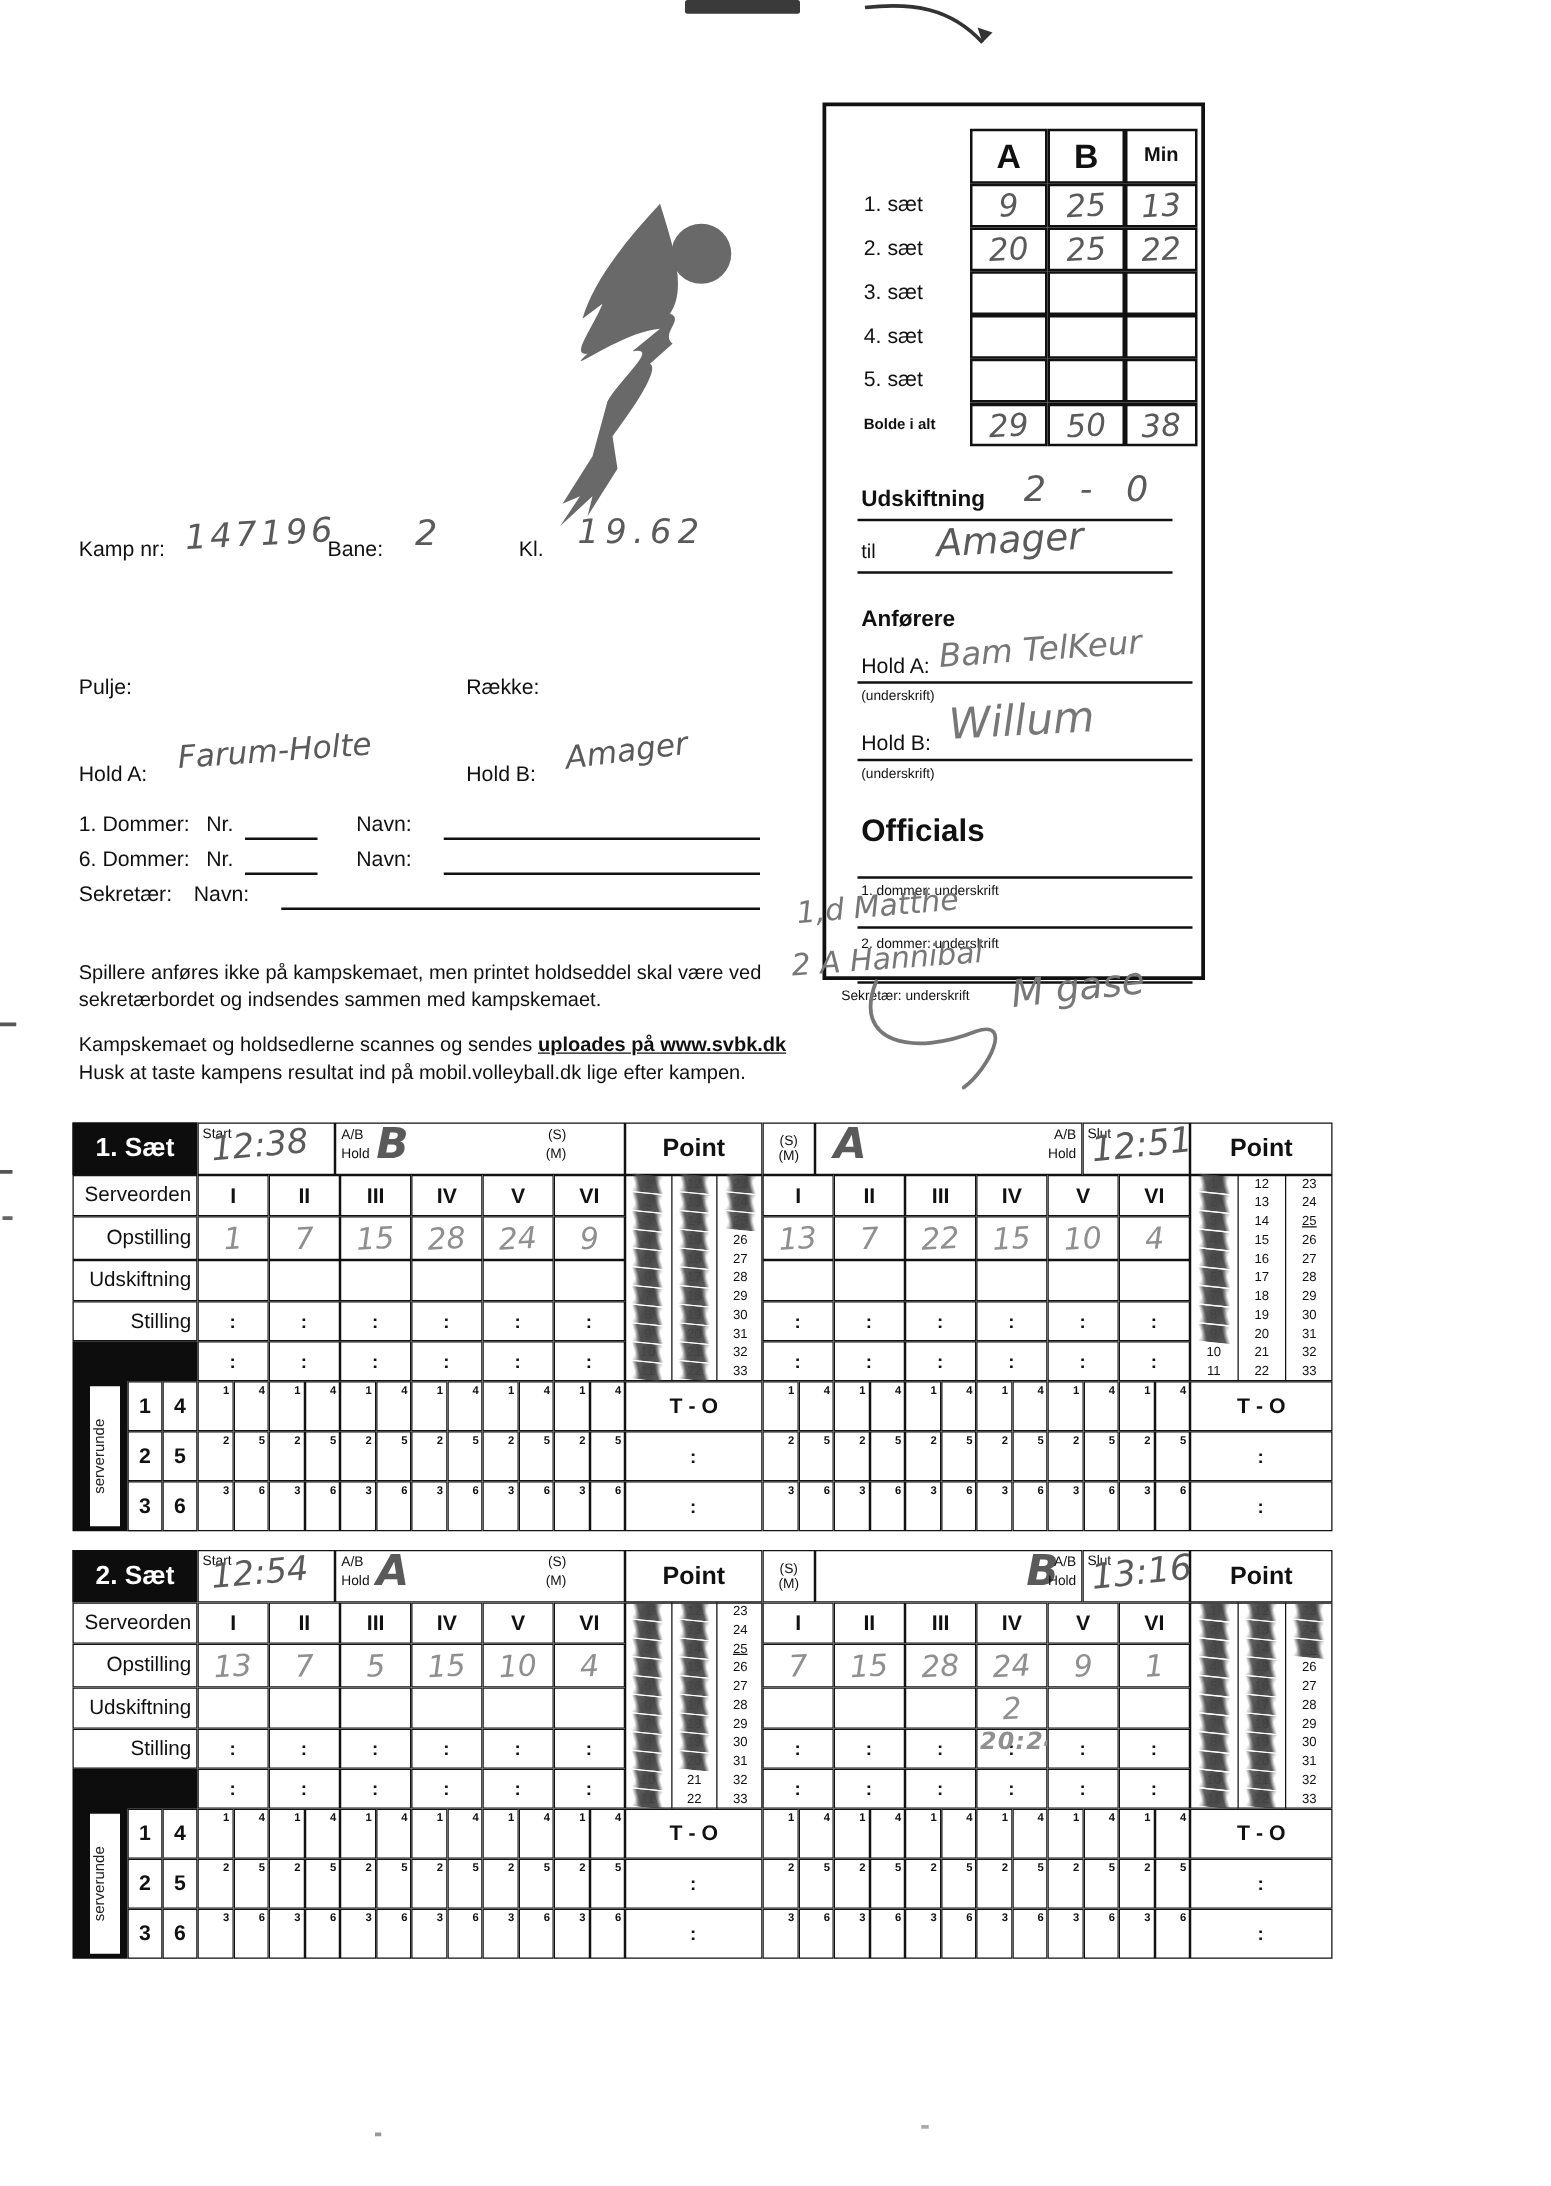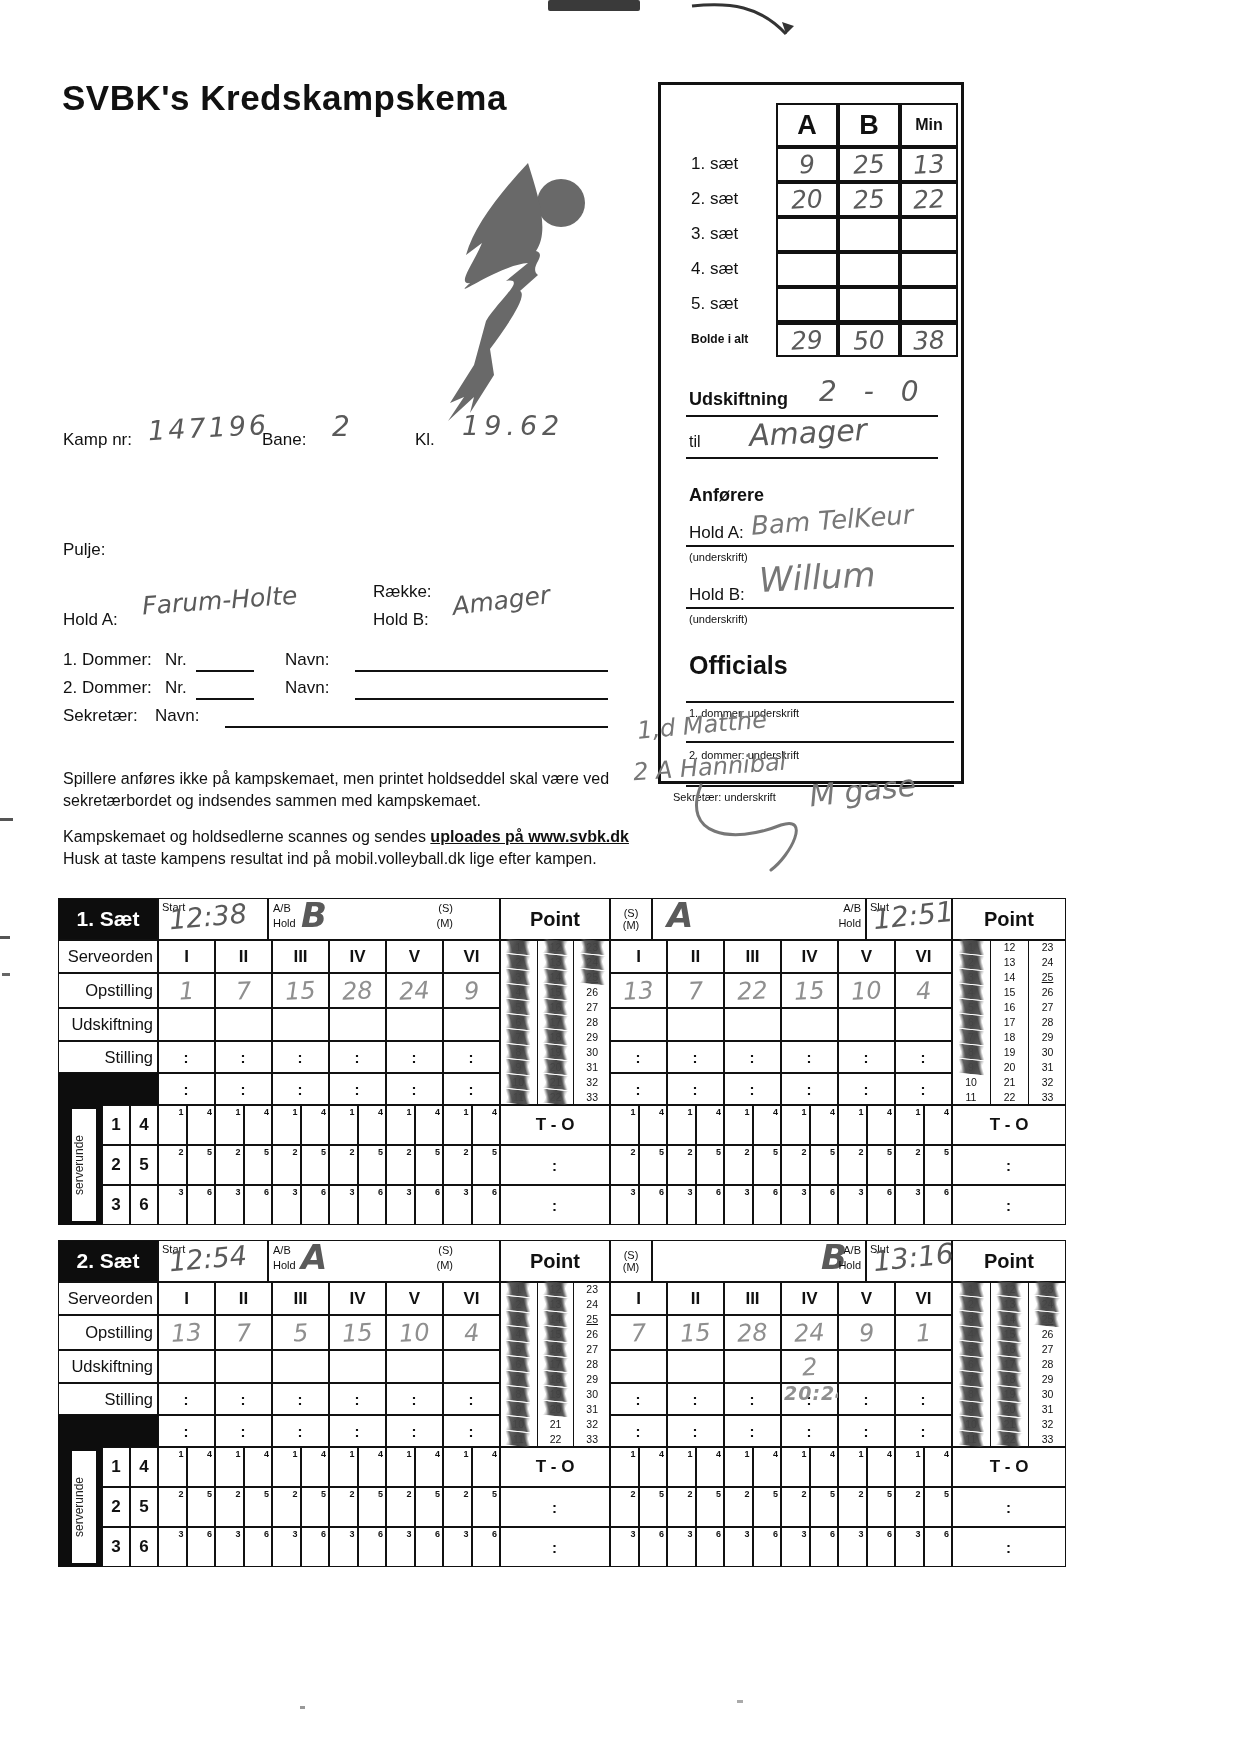--- a/index.html
+++ b/index.html
@@ -51,52 +51,51 @@
 
   <div class="abs" style="left:548px;top:0;width:92px;height:11px;background:#3a3a3a;border-radius:2px;"></div>
   <svg class="abs" style="left:690px;top:0;width:120px;height:52px;" viewBox="0 0 120 52">
     <path d="M2 6 C 40 2, 70 6, 96 34" stroke="#333" stroke-width="3" fill="none"></path>
     <path d="M96 34 l-4 -12 l12 4 z" fill="#333"></path>
   </svg>
   <div class="abs" style="left:0;top:818px;width:13px;height:3px;background:#555;"></div>
   <div class="abs" style="left:0;top:936px;width:10px;height:3px;background:#555;"></div>
   <div class="abs" style="left:2px;top:973px;width:8px;height:3px;background:#666;"></div>
 
-  <div class="abs title" style="left:62px;top:78px;">SVBK's Kredskampskema</div>
   <svg class="abs" style="left:378px;top:135px;width:220px;height:300px;" viewBox="0 0 220 300">
     <circle cx="183" cy="68" r="24" fill="#696969"></circle>
     <path d="M150 28 C 120 60, 96 92, 88 120 L 104 108 C 96 128, 78 150, 92 148
              C 70 168, 120 130, 150 128 L 128 146 C 150 142, 120 166, 108 186
              L 96 230 L 72 268 L 86 262 L 70 286 L 96 262 L 92 278 L 116 240
              L 112 214 C 130 190, 150 160, 142 156 L 160 140 C 150 132, 170 120, 158 116
              C 172 96, 160 60, 150 28 Z" fill="#696969"></path>
   </svg>
 
   <div class="abs lbl" style="left:63px;top:430px;">Kamp nr:</div>
   <div class="abs hw ink" style="left:148px;top:412px;font-size:27px;letter-spacing:3px;transform:rotate(-3deg);">147196</div>
   <div class="abs lbl" style="left:262px;top:430px;">Bane:</div>
   <div class="abs hw ink" style="left:332px;top:410px;font-size:28px;">2</div>
   <div class="abs lbl" style="left:415px;top:430px;">Kl.</div>
   <div class="abs hw ink" style="left:462px;top:410px;font-size:27px;letter-spacing:5px;">19.62</div>
 
   <div class="abs lbl" style="left:63px;top:540px;">Pulje:</div>
-  <div class="abs lbl" style="left:373px;top:540px;margin-top:42px;">Række:</div>
+  <div class="abs lbl" style="left:373px;top:540px;">Række:</div>
 
   <div class="abs lbl" style="left:63px;top:610px;">Hold A:</div>
   <div class="abs hw ink" style="left:142px;top:586px;font-size:25px;transform:rotate(-4deg);">Farum-Holte</div>
   <div class="abs lbl" style="left:373px;top:610px;">Hold B:</div>
   <div class="abs hw ink" style="left:452px;top:586px;font-size:25px;transform:rotate(-7deg);">Amager</div>
 
   <div class="abs lbl" style="left:63px;top:650px;">1. Dommer:</div>
   <div class="abs lbl" style="left:165px;top:650px;">Nr.</div>
   <div class="abs line" style="left:196px;top:652px;width:58px;height:18px;"></div>
   <div class="abs lbl" style="left:285px;top:650px;">Navn:</div>
   <div class="abs line" style="left:355px;top:652px;width:253px;height:18px;"></div>
 
-  <div class="abs lbl" style="left:63px;top:678px;">2. Dommer:</div>
+  <div class="abs lbl" style="left:63px;top:678px;">6. Dommer:</div>
   <div class="abs lbl" style="left:165px;top:678px;">Nr.</div>
   <div class="abs line" style="left:196px;top:680px;width:58px;height:18px;"></div>
   <div class="abs lbl" style="left:285px;top:678px;">Navn:</div>
   <div class="abs line" style="left:355px;top:680px;width:253px;height:18px;"></div>
 
   <div class="abs lbl" style="left:63px;top:706px;">Sekretær:</div>
   <div class="abs lbl" style="left:155px;top:706px;">Navn:</div>
   <div class="abs line" style="left:225px;top:708px;width:383px;height:18px;"></div>
 
   <div class="abs note" style="left:63px;top:826px;width:590px;">

